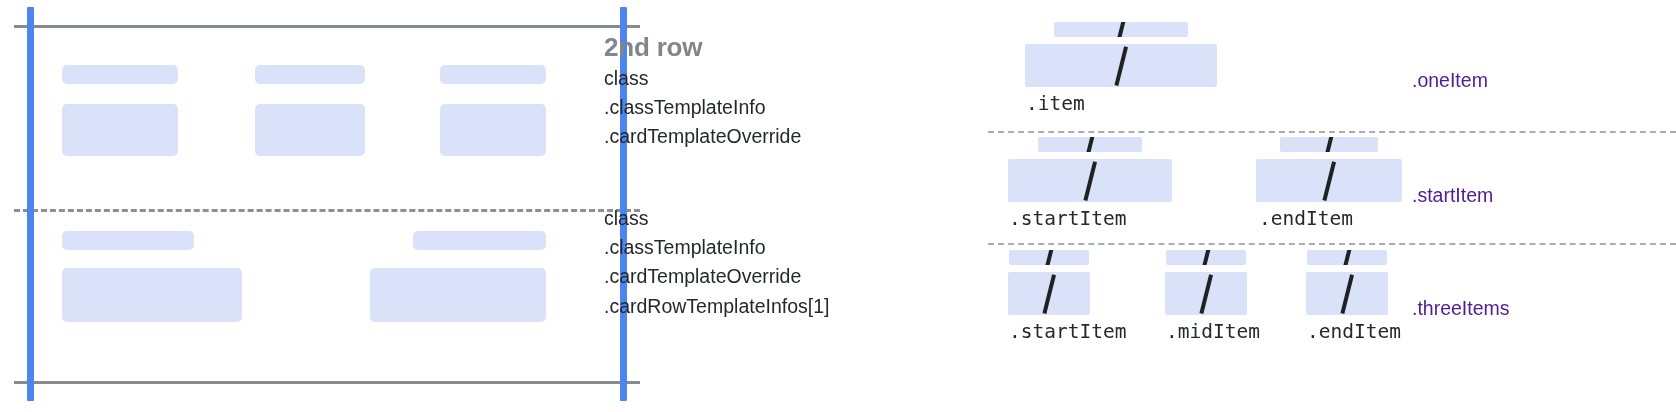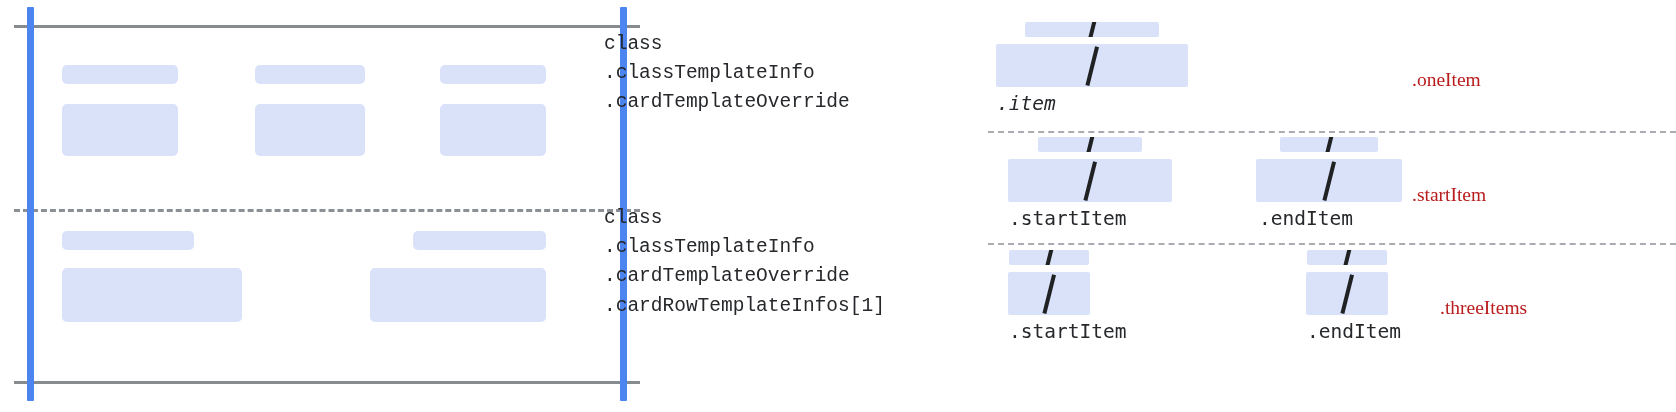--- a/index.html
+++ b/index.html
@@ -75,21 +75,21 @@
   .row-note-title {
     font-family: "Liberation Sans", sans-serif;
     font-size: 26px;
     font-weight: bold;
     color: #80868c;
     line-height: 34px;
     letter-spacing: -0.2px;
     white-space: nowrap;
   }
   .row-note-code {
-    font-family: Liberation Mono, monospace;
+    font-family: Liberation Sans, sans-serif;
     font-size: 19.5px;
     color: #26282b;
     line-height: 29.2px;
     white-space: pre;
   }
 
   
   #item-variants {
     position: absolute;
     left: 988px; top: 0;
@@ -145,23 +145,23 @@
     font-size: 19.5px;
     color: #26282b;
     line-height: 24px;
     margin-top: 5px;
     text-align: center;
     white-space: pre;
   }
 
   .variant-label {
     position: absolute;
-    font-family: Liberation Serif, serif;
+    font-family: Liberation Sans, sans-serif;
     font-size: 19.5px;
-    color: #b91c1c;
+    color: #4c1d95;
     white-space: pre;
   }
 </style>
 </head>
 <body>
 
 <div id="canvas">
 
   <div id="card-preview">
 
@@ -185,39 +185,40 @@
     <div>
       <div class="ph" style="left:62px;  top:231px; width:132px; height:19px;"></div>
       <div class="ph" style="left:62px;  top:268px; width:180px; height:54px;"></div>
 
       <div class="ph" style="left:413px; top:231px; width:133px; height:19px;"></div>
       <div class="ph" style="left:370px; top:268px; width:176px; height:54px;"></div>
     </div>
   </div>
 
   <div class="row-note" id="row-note-2">
+    <div class="row-note-title">2nd row</div>
     <div class="row-note-code">class</div>
     <div class="row-note-code">.classTemplateInfo</div>
     <div class="row-note-code">.cardTemplateOverride</div>
   </div>
 
   <div class="row-note" id="row-note-3">
     <div class="row-note-code">class</div>
     <div class="row-note-code">.classTemplateInfo</div>
     <div class="row-note-code">.cardTemplateOverride</div>
     <div class="row-note-code">.cardRowTemplateInfos[1]</div>
   </div>
 
   <div id="item-variants">
 
     <div class="variant-sep" id="sep-1"></div>
     <div class="variant-sep" id="sep-2"></div>
 
     <div class="variant" id="variant-one">
-      <div class="item-cell" style="left:8px; width:192px;font-style:italic;">
+      <div class="item-cell" style="left:37px; width:192px;">
         <div class="item-bar small" style="width:134px;">
           <span class="slash"></span>
         </div>
         <div class="item-bar big" style="width:192px;">
           <span class="slash"></span>
         </div>
         <div class="item-caption" style="text-align:left; padding-left:1px;">.item</div>
       </div>
       <div class="variant-label" style="left:424px; top:47px;">.oneItem</div>
     </div>
@@ -250,28 +251,37 @@
       <div class="item-cell" style="left:20px; width:82px;">
         <div class="item-bar small" style="width:80px;">
           <span class="slash"></span>
         </div>
         <div class="item-bar big" style="width:82px;">
           <span class="slash"></span>
         </div>
         <div class="item-caption" style="text-align:left; padding-left:1px;">.startItem</div>
       </div>
 
+      <div class="item-cell" style="left:177px; width:82px;">
+        <div class="item-bar small" style="width:80px;">
+          <span class="slash"></span>
+        </div>
+        <div class="item-bar big" style="width:82px;">
+          <span class="slash"></span>
+        </div>
+        <div class="item-caption" style="text-align:left; padding-left:1px;">.midItem</div>
+      </div>
 
       <div class="item-cell" style="left:318px; width:82px;">
         <div class="item-bar small" style="width:80px;">
           <span class="slash"></span>
         </div>
         <div class="item-bar big" style="width:82px;">
           <span class="slash"></span>
         </div>
         <div class="item-caption" style="text-align:left; padding-left:1px;">.endItem</div>
       </div>
 
-      <div class="variant-label" style="left:424px; top:47px;margin-left:28px;">.threeItems</div>
+      <div class="variant-label" style="left:424px; top:47px;">.threeItems</div>
     </div>
   </div>
 
 </div>
 
 </body></html>

